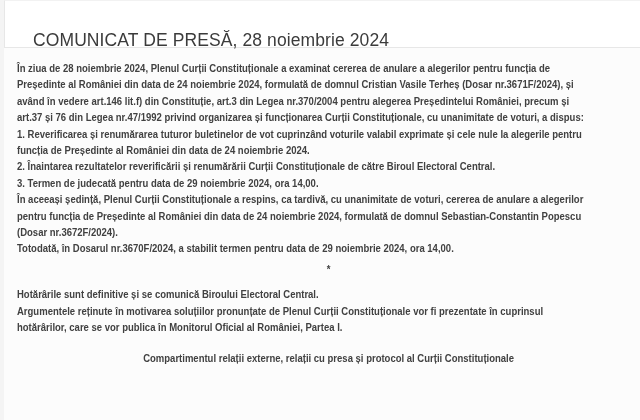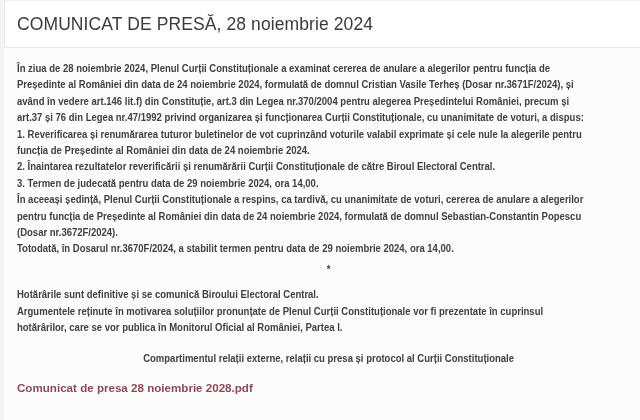--- a/index.html
+++ b/index.html
@@ -25,21 +25,21 @@
   .page-header {
     box-sizing: border-box;
     height: 48px;
     background: #ffffff;
     border-top: 1px solid #f2f2f2;
     border-left: 1px solid #e7e7e7;
     border-bottom: 1px solid #e7e7e7;
     padding: 10px 0 0 12px;
   }
   .page-title {
-    margin: 0;
+    margin: 16px;
     font-size: 17.5px;
     font-weight: 400;
     line-height: 26px;
     color: var(--color-title, #3b3b3b);
     letter-spacing: 0.1px;
     white-space: nowrap;
   }
   .article {
     box-sizing: border-box;
     padding: 12px 0 0 13px;
@@ -101,17 +101,16 @@
 Totodată, în Dosarul nr.3670F/2024, a stabilit termen pentru data de 29 noiembrie 2024, ora 14,00.</p>
 
     <p class="prose p-sep">*</p>
 
     <p class="prose p-close">Hotărârile sunt definitive și se comunică Biroului Electoral Central.
 Argumentele reținute în motivarea soluțiilor pronunțate de Plenul Curții Constituționale vor fi prezentate în cuprinsul
 hotărârilor, care se vor publica în Monitorul Oficial al României, Partea I.</p>
 
     <p class="prose p-sign">Compartimentul relații externe, relații cu presa și protocol al Curții Constituționale</p>
 
-    <a class="pdf-link">Comunicat de presa 28 noiembrie 2028.pdf</a>
 
   </main>
 
 </div>
 
 </body></html>

